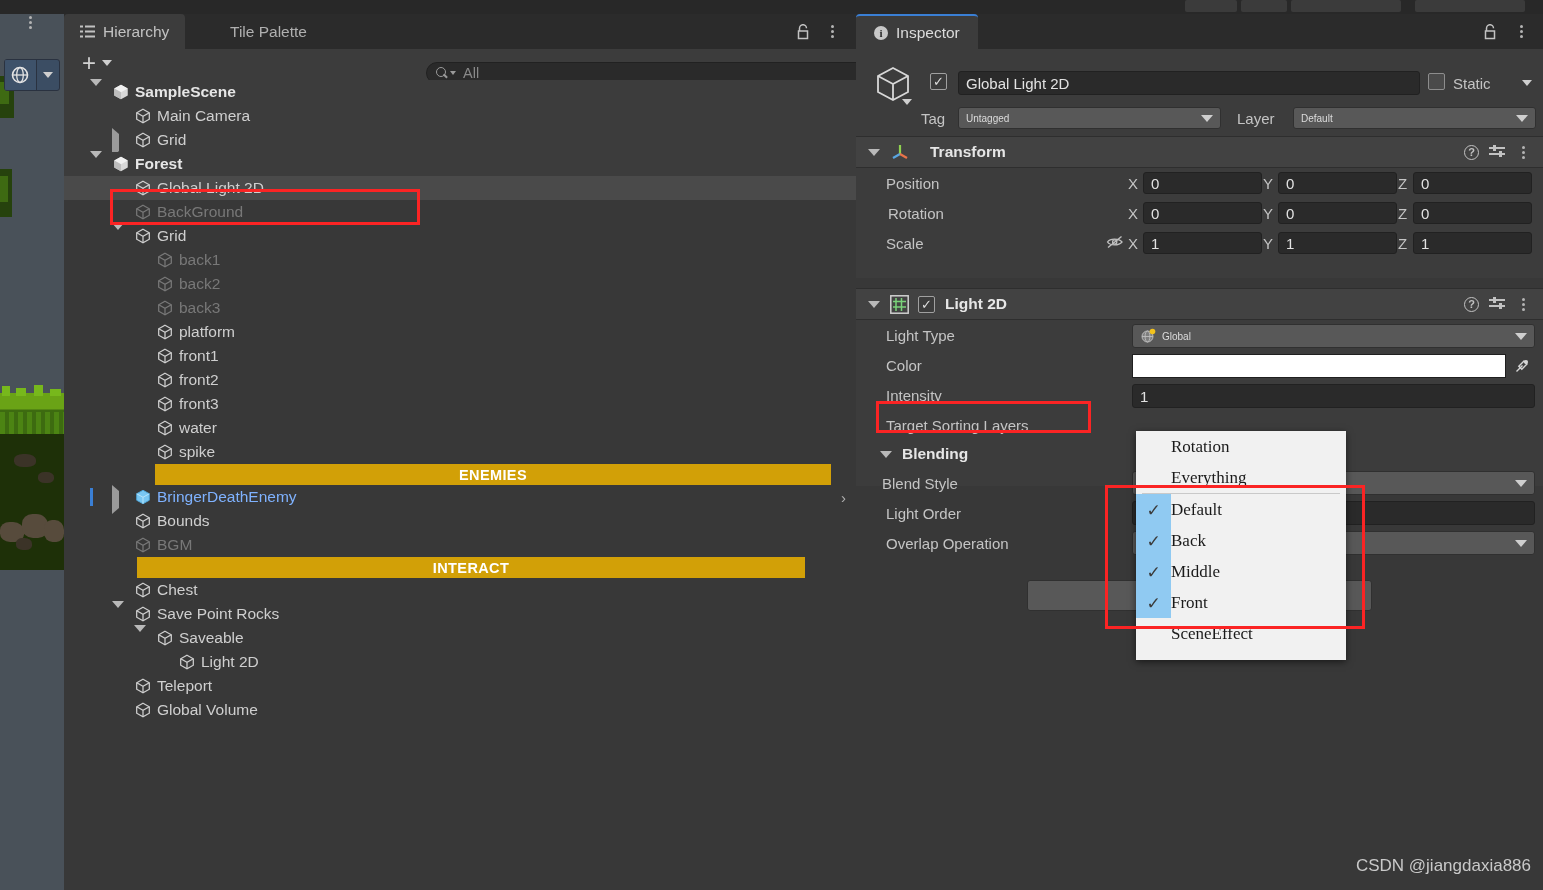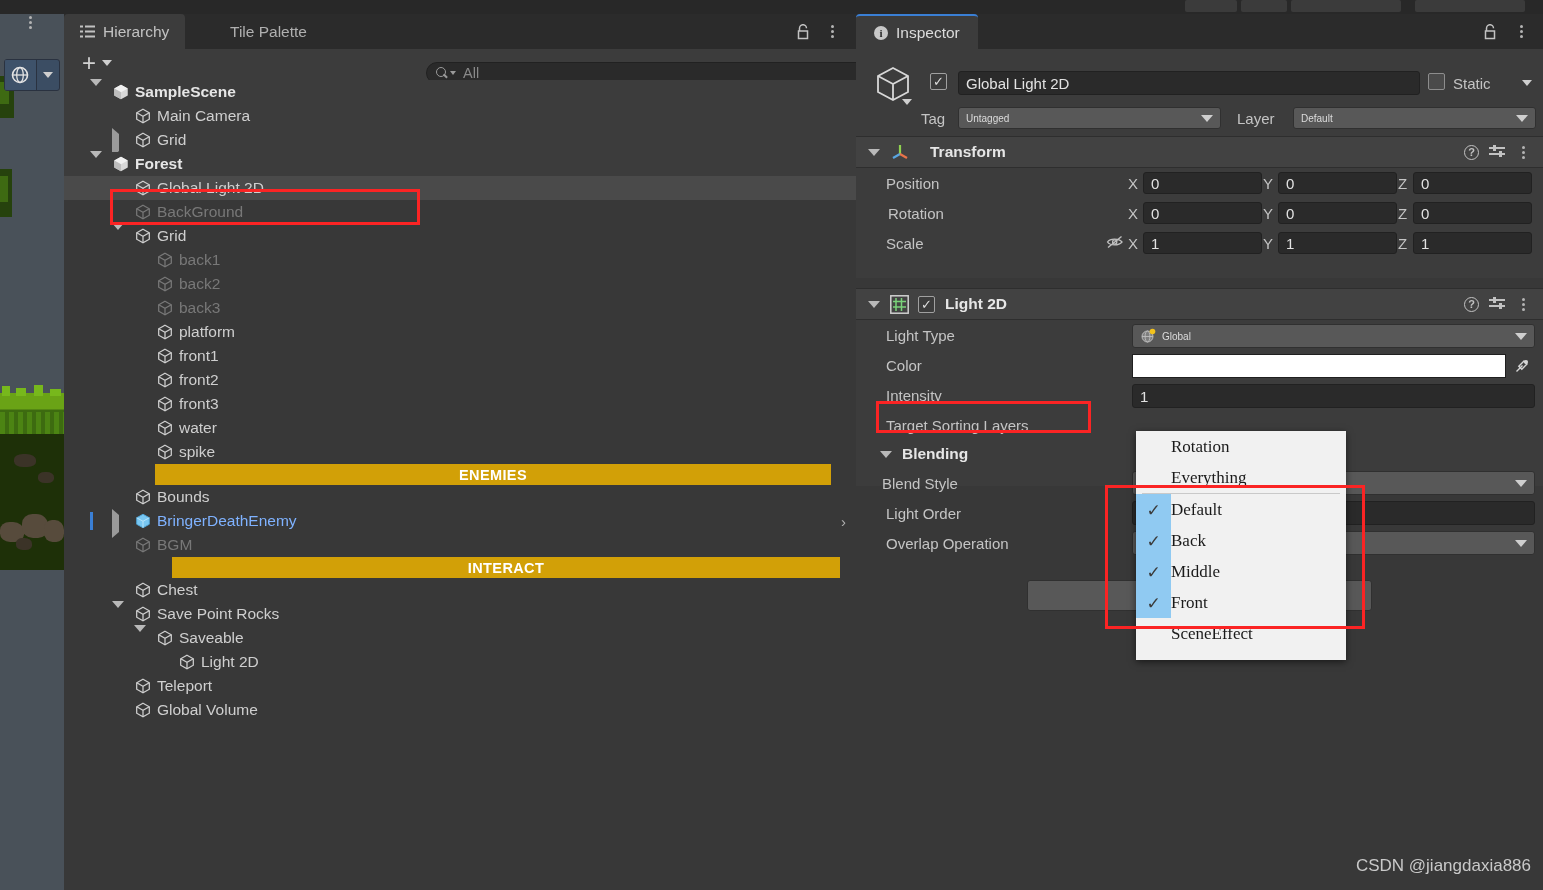--- a/index.html
+++ b/index.html
@@ -376,51 +376,51 @@
             <svg class="go-ico" viewBox="0 0 20 20" aria-hidden="true">
               <path d="M10 2.5 L17 6.4 V13.6 L10 17.5 L3 13.6 V6.4 Z" fill="none" stroke="currentColor" stroke-width="1.4"></path>
               <path d="M3 6.4 L10 10.3 L17 6.4 M10 10.3 V17.5" fill="none" stroke="currentColor" stroke-width="1.4"></path>
             </svg>
           </span>
           <span>spike</span>
         </div>
         <div class="sep-row" style="margin: 0px 0px 0px 91px; width: 676px;">
           <span>ENEMIES</span>
         </div>
-        <div class="row">
-          <span style="margin-left: 70px; display: flex;">
-            <svg class="go-ico" viewBox="0 0 20 20" aria-hidden="true">
-              <path d="M10 2.5 L17 6.4 V13.6 L10 17.5 L3 13.6 V6.4 Z" fill="none" stroke="currentColor" stroke-width="1.4"></path>
-              <path d="M3 6.4 L10 10.3 L17 6.4 M10 10.3 V17.5" fill="none" stroke="currentColor" stroke-width="1.4"></path>
-            </svg>
-          </span>
-          <span>Bounds</span>
-        </div>
         <div class="row blue">
           <span class="twisty" style="left: 48px; top: 6px;"><span class="tri-right"></span></span>
           <span class="sel-bar" style="left: 26px;"></span>
           <span style="margin-left: 70px; display: flex;">
             <svg class="go-ico" viewBox="0 0 20 20" aria-hidden="true">
               <path d="M10 2.5 L17 6.4 V13.6 L10 17.5 L3 13.6 V6.4 Z" fill="#79c7f2" stroke="#4fa8dd" stroke-width="1"></path>
               <path d="M3 6.4 L10 10.3 L17 6.4 M10 10.3 V17.5" fill="none" stroke="#bde6fb" stroke-width="1"></path>
             </svg>
           </span>
           <span>BringerDeathEnemy</span>
           <span class="row-chevron">›</span>
         </div>
+        <div class="row">
+          <span style="margin-left: 70px; display: flex;">
+            <svg class="go-ico" viewBox="0 0 20 20" aria-hidden="true">
+              <path d="M10 2.5 L17 6.4 V13.6 L10 17.5 L3 13.6 V6.4 Z" fill="none" stroke="currentColor" stroke-width="1.4"></path>
+              <path d="M3 6.4 L10 10.3 L17 6.4 M10 10.3 V17.5" fill="none" stroke="currentColor" stroke-width="1.4"></path>
+            </svg>
+          </span>
+          <span>Bounds</span>
+        </div>
         <div class="row dim">
           <span style="margin-left: 70px; display: flex;">
             <svg class="go-ico" viewBox="0 0 20 20" aria-hidden="true">
               <path d="M10 2.5 L17 6.4 V13.6 L10 17.5 L3 13.6 V6.4 Z" fill="none" stroke="currentColor" stroke-width="1.4"></path>
               <path d="M3 6.4 L10 10.3 L17 6.4 M10 10.3 V17.5" fill="none" stroke="currentColor" stroke-width="1.4"></path>
             </svg>
           </span>
           <span>BGM</span>
         </div>
-        <div class="sep-row" style="margin: 0px 0px 0px 108px; width: 668px;">
+        <div class="sep-row" style="margin: 0px 0px 0px 73px; width: 668px;">
           <span>INTERACT</span>
         </div>
         <div class="row">
           <span style="margin-left: 70px; display: flex;">
             <svg class="go-ico" viewBox="0 0 20 20" aria-hidden="true">
               <path d="M10 2.5 L17 6.4 V13.6 L10 17.5 L3 13.6 V6.4 Z" fill="none" stroke="currentColor" stroke-width="1.4"></path>
               <path d="M3 6.4 L10 10.3 L17 6.4 M10 10.3 V17.5" fill="none" stroke="currentColor" stroke-width="1.4"></path>
             </svg>
           </span>
           <span>Chest</span>

